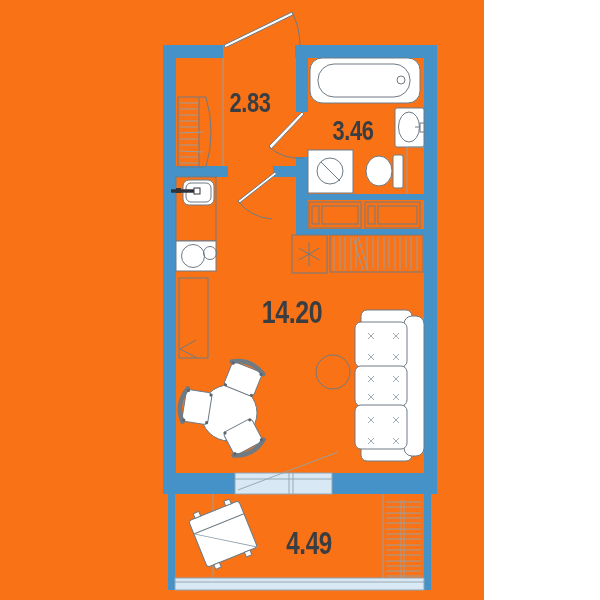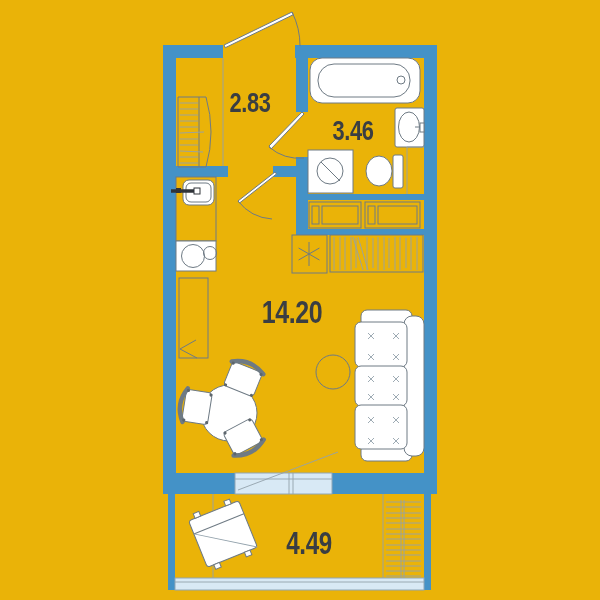--- a/index.html
+++ b/index.html
@@ -1,16 +1,16 @@
 <!DOCTYPE html>
 <html><head>
 <meta charset="utf-8">
 <style>
   html,body{margin:0;padding:0;background:#ffffff;}
-  .stage{position:relative;width:600px;height:600px;background:#eab308;overflow:hidden;
+  .stage{position:relative;width:484px;height:600px;background:#f97316;overflow:hidden;
          font-family:"Liberation Sans",sans-serif;text-align:center;}
   .stage svg{position:absolute;left:0;top:0;}
   .wall{fill:#4492c7;stroke:none;}
   .ln{fill:none;stroke:#6e7a84;stroke-width:1;}
   .lf{fill:#ffffff;stroke:#6e7a84;stroke-width:1;}
   .lt{fill:none;stroke:#93a2ac;stroke-width:0.9;}
   .glz{fill:#d8e9f5;stroke:#8fa6b6;stroke-width:1;}
   .dk{stroke:#30343a;}
   .dot{fill:#5d666d;}
   .back{fill:none;stroke:#6e7a84;stroke-width:4.5;stroke-linecap:round;}

